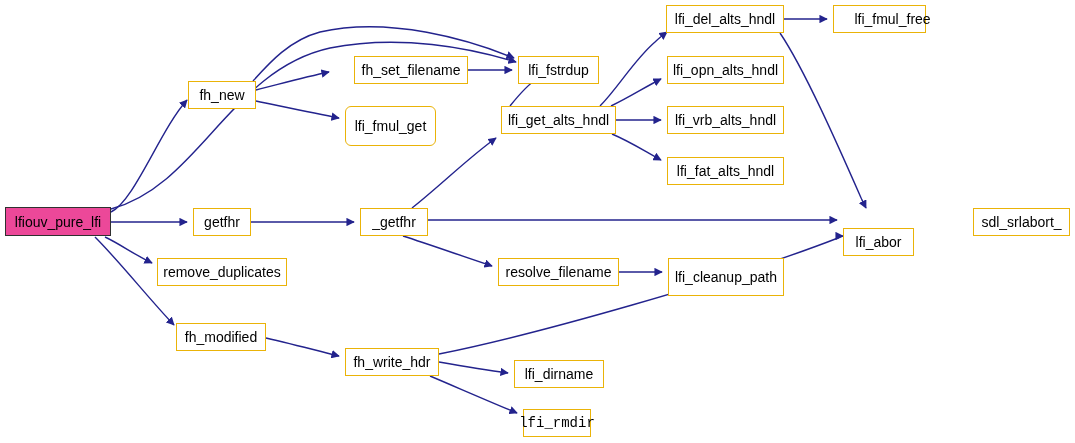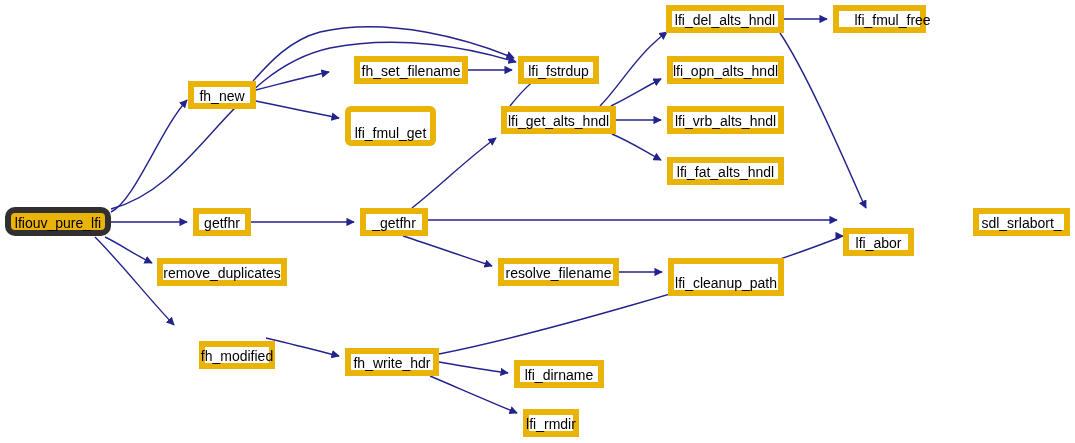--- a/index.html
+++ b/index.html
@@ -19,35 +19,34 @@
     position: absolute;
     left: 0;
     top: 0;
     width: 1075px;
     height: 443px;
     pointer-events: none;
   }
   .node {
     position: absolute;
     box-sizing: border-box;
-    border: 6px solid #eab308;
+    border: 1px solid #eab308;
     background: #ffffff;
     color: #000000;
     font-size: 14px;
     line-height: 1;
     display: flex;
-    align-items: flex-end;
+    align-items: center;
     justify-content: center;
     white-space: nowrap;
     letter-spacing: 0px;
   }
   .node.root {
-    background: #eab308;
+    background: #ec4899;
     border-color: #303030;
-    border-radius: 10px;
   }
   .node-label {
     display: block;
     padding: 0 2px;
   }
 </style>
 </head>
 <body>
 
 <div id="canvas">
@@ -133,26 +132,26 @@
       </div>
       <div class="node" style="left: 973px; top: 208px; width: 97px; height: 28px;">
         <span class="node-label">sdl_srlabort_</span>
       </div>
       <div class="node" style="left: 498px; top: 258px; width: 121px; height: 28px;">
         <span class="node-label">resolve_filename</span>
       </div>
       <div class="node" style="left: 668px; top: 258px; width: 116px; height: 38px;">
         <span class="node-label">lfi_cleanup_path</span>
       </div>
-      <div class="node" style="left: 176px; top: 341px; width: 76px; height: 28px; margin-left: 23px;">
+      <div class="node" style="left: 176px; top: 323px; width: 90px; height: 28px;">
         <span class="node-label">fh_modified</span>
       </div>
       <div class="node" style="left: 345px; top: 348px; width: 94px; height: 28px;">
         <span class="node-label">fh_write_hdr</span>
       </div>
       <div class="node" style="left: 514px; top: 360px; width: 90px; height: 28px;">
         <span class="node-label">lfi_dirname</span>
       </div>
-      <div class="node" style="left: 523px; top: 409px; width: 56px; height: 28px;">
+      <div class="node" style="left: 523px; top: 409px; width: 68px; height: 28px; font-family: Liberation Mono, monospace;">
         <span class="node-label">lfi_rmdir</span>
       </div>
     </div>
 </div>
 
 </body></html>

